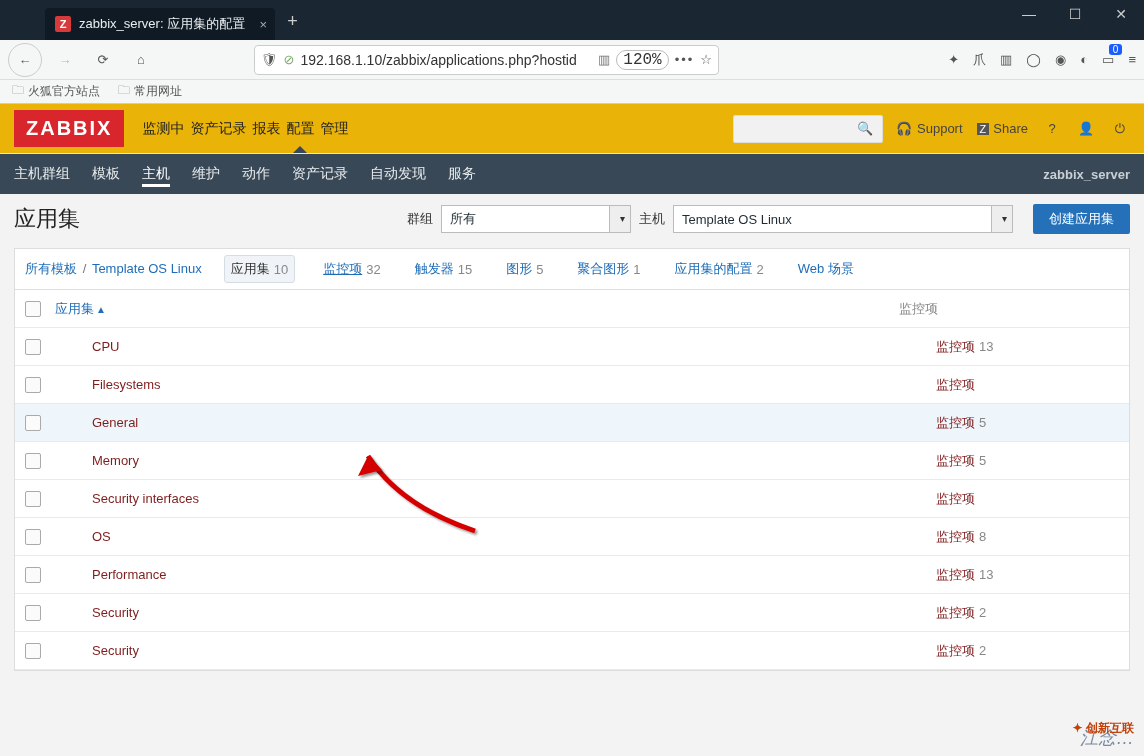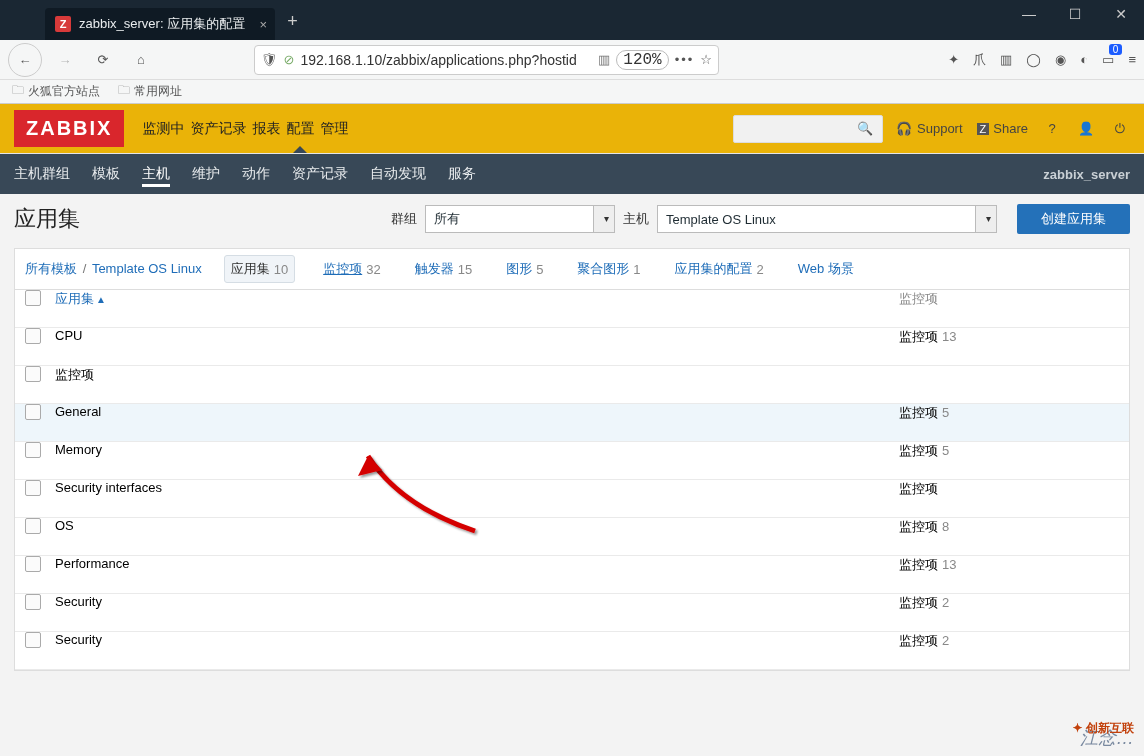--- a/index.html
+++ b/index.html
@@ -50,43 +50,43 @@
   
   .page { background:#f3f3f3; padding: 10px 14px 0 14px; height: calc(756px - 40px - 40px - 24px - 50px - 40px); overflow:hidden; position:relative;}
   .page-titlebar { display:flex; align-items:center; margin-bottom:14px; }
   .page-title { font-size: 22px; font-weight: 500; color:#222; }
   .filters { margin-left:auto; display:flex; align-items:center; gap:8px; }
   .filter-label { color:#333; }
   .filter-select { background:#fff; border:1px solid #bbb; height:28px; display:flex; align-items:center; padding:0 26px 0 8px; min-width:190px; position:relative; font-size:13px;}
   .filter-select.wide{ min-width:340px; }
   .filter-select::after{ content:""; position:absolute; right:0; top:0; bottom:0; width:20px; background:#eee; border-left:1px solid #bbb; }
   .filter-select .chev{ position:absolute; right:5px; top:7px; z-index:1; color:#333; font-size:10px;}
-  .btn-create { background:#2471b9; color:#fff; border:none; height:30px; padding:0 24px; border-radius:2px; margin-left:12px; cursor:pointer; font-size:13px;}
+  .btn-create { background:#2471b9; color:#fff; border:none; height:30px; padding:0 16px; border-radius:2px; margin-left:12px; cursor:pointer; font-size:13px;}
 
   
   .crumbtabs { background:#fff; border:1px solid #ddd; height:42px; display:flex; align-items:center; padding:0 10px; gap:22px; font-size:13px; position:relative;}
   .crumb-link { color:#1f6db8; }
   .crumb-sep { color:#777; margin:0 2px;}
   .crumbtab { color:#1f6db8; display:flex; align-items:center; gap:4px; position:relative; padding:4px 6px;}
   .crumbtab .cnt { color:#888; }
   .crumbtab.active { background:#f0f4f8; border:1px solid #d5dde4; border-radius:3px; color:#1f6db8;}
   .crumbtab.active .lbl{ color:#333; text-decoration:none; }
 
   
   .tbl { background:#fff; border:1px solid #ddd; border-top:none; }
-  .thead, .trow { display:flex; align-items:flex-start; height:38px; border-bottom:1px solid #eaeaea; padding:0 10px;}
+  .thead, .trow { display:flex; align-items:center; height:38px; border-bottom:1px solid #eaeaea; padding:0 10px;}
   .thead { font-size:13px; }
   .col-chk { width:30px; display:flex; align-items:center;}
   .chk { width:16px; height:16px; border:1px solid #aaa; border-radius:2px; background:#fbfbfb; }
   .col-name { flex:1; }
   .col-items { width:220px; }
   .th-link { color:#1f6db8; }
   .th-sort { color:#1f6db8; font-size:10px; margin-left:2px;}
   .th-items { color:#888; }
-  .cell-link { color:#000000; }
+  .cell-link { color:#7f1d1d;margin-left:37px; }
   .cell-gray { color:#777; border-bottom:1px dotted #bbb; }
   .cnt-sm { color:#888; margin-left:4px; }
   .trow.hover { background:#eef6fb; }
 
   
   .arrow-svg{ position:absolute; left:340px; top:242px; pointer-events:none; z-index:50;}
 
   
   .wm{ position:absolute; right:10px; bottom:6px; display:flex; align-items:center; gap:6px; color:#7a8aa0; font-size:18px; font-style:italic;}
   .wm2{ position:absolute; right:10px; bottom:19px; color:#c2410c; font-size:12px; font-weight:bold;}
@@ -253,20 +253,21 @@
           <div class="col-chk">
             <div class="chk"></div>
           </div>
           <div class="col-name"><a class="cell-link">CPU</a></div>
           <div class="col-items"><a class="cell-link">监控项</a><span class="cnt-sm">13</span></div>
         </div>
         <div class="trow">
           <div class="col-chk">
             <div class="chk"></div>
           </div>
+          <div class="col-name"><a class="cell-link">Filesystems</a></div>
           <div class="col-items"><a class="cell-link">监控项</a></div>
         </div>
         <div class="trow hover">
           <div class="col-chk">
             <div class="chk"></div>
           </div>
           <div class="col-name"><a class="cell-link">General</a></div>
           <div class="col-items"><a class="cell-link">监控项</a><span class="cnt-sm">5</span></div>
         </div>
         <div class="trow">

